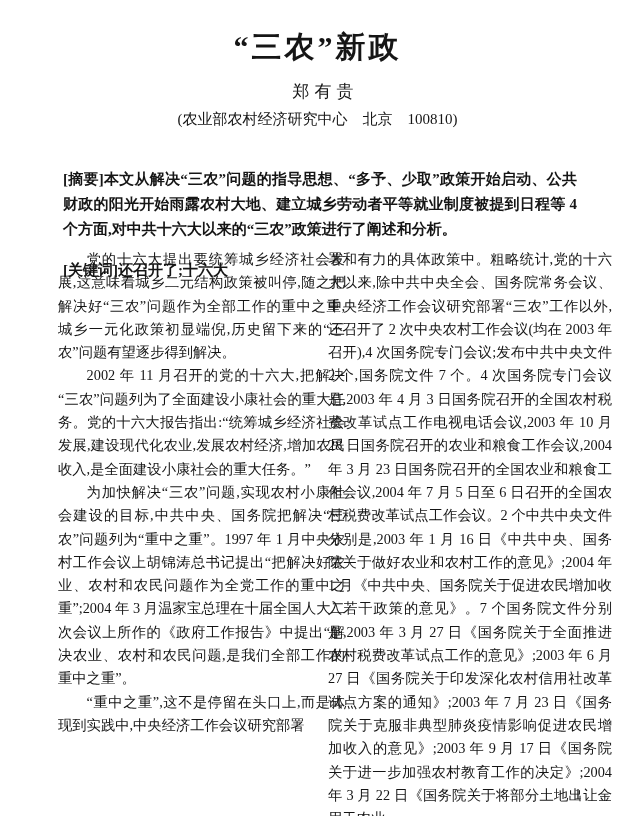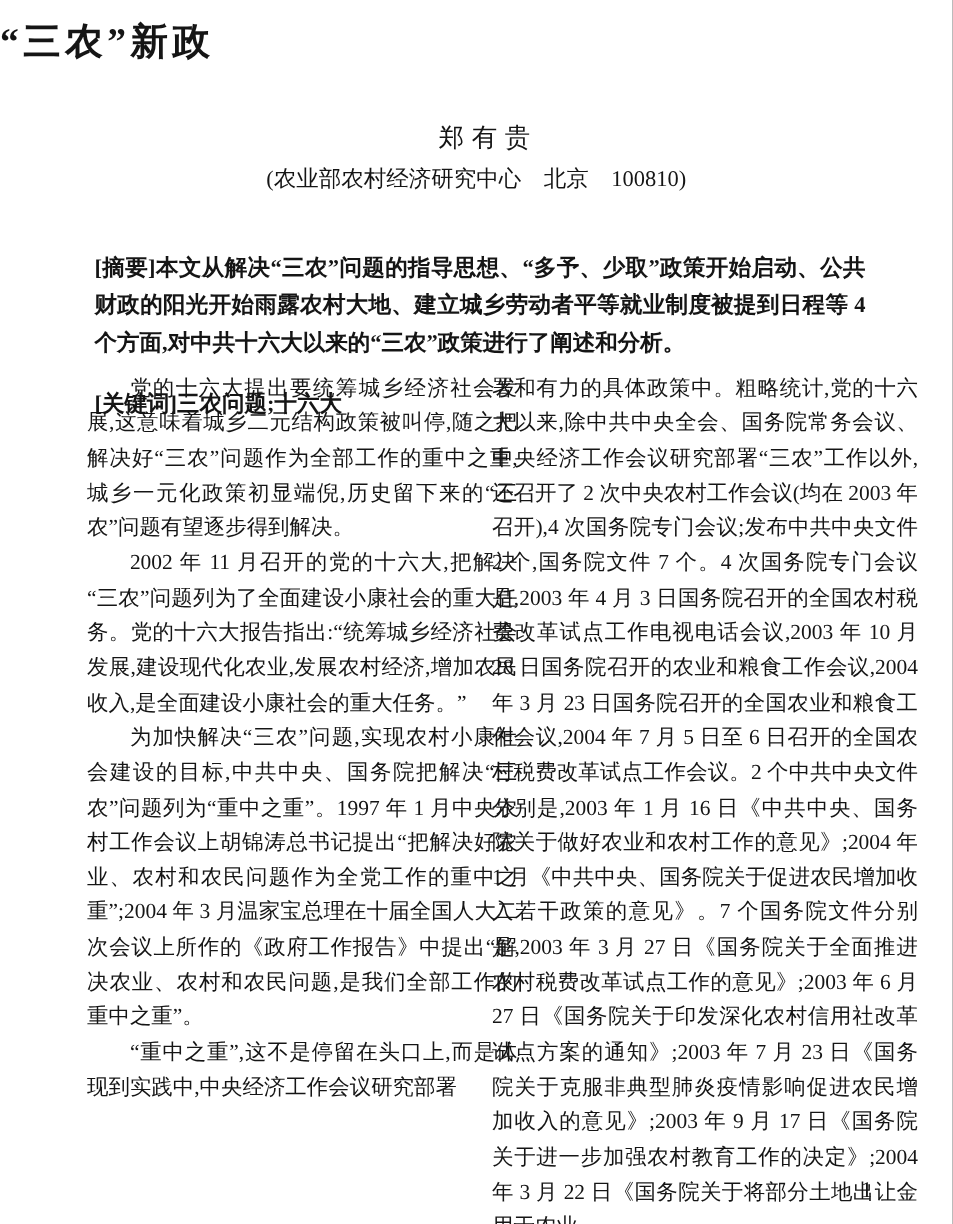--- a/index.html
+++ b/index.html
@@ -9,25 +9,25 @@
     height: 816px;
     margin: 0 auto;
     background: #ffffff;
     color: #151515;
     font-family: "Liberation Serif", "DejaVu Serif", serif;
     overflow: hidden;
   }
   .page-title {
     position: absolute;
     top: 11px; left: 0; right: 0;
-    text-align: left;
-    font-size: 25px;
+    text-align: center;
+    font-size: 30px;
     font-weight: bold;
     letter-spacing: 3px;
-    margin: 0;
+    margin: 16px;
   }
   .author-line {
     position: absolute;
     top: 80px; left: 0; right: 0;
     text-align: center;
     font-size: 17px;
     letter-spacing: 5px;
     padding-left: 16px;
   }
   .affiliation-line {
@@ -77,21 +77,21 @@
 <div class="page">
 
   <h1 class="page-title">“三农”新政</h1>
 
   <div class="author-line">郑有贵</div>
 
   <div class="affiliation-line">(农业部农村经济研究中心　北京　100810)</div>
 
   <div class="abstract-block">
     <p><span>[摘要]</span><span>本文从解决“三农”问题的指导思想、“多予、少取”政策开始启动、公共财政的阳光开始雨露农村大地、建立城乡劳动者平等就业制度被提到日程等 4 个方面,对中共十六大以来的“三农”政策进行了阐述和分析。</span></p>
-    <p><span>[关键词]</span><span>三农问题;十六大</span></p>
+    <p><span>[关键词]</span><span>还召开了;十六大</span></p>
   </div>
 
   <div class="col col-left">
     <p class="body-para">党的十六大提出要统筹城乡经济社会发展,这意味着城乡二元结构政策被叫停,随之把解决好“三农”问题作为全部工作的重中之重,城乡一元化政策初显端倪,历史留下来的“三农”问题有望逐步得到解决。</p>
     <p class="body-para">2002 年 11 月召开的党的十六大,把解决“三农”问题列为了全面建设小康社会的重大任务。党的十六大报告指出:“统筹城乡经济社会发展,建设现代化农业,发展农村经济,增加农民收入,是全面建设小康社会的重大任务。”</p>
     <p class="body-para">为加快解决“三农”问题,实现农村小康社会建设的目标,中共中央、国务院把解决“三农”问题列为“重中之重”。1997 年 1 月中央农村工作会议上胡锦涛总书记提出“把解决好农业、农村和农民问题作为全党工作的重中之重”;2004 年 3 月温家宝总理在十届全国人大二次会议上所作的《政府工作报告》中提出“解决农业、农村和农民问题,是我们全部工作的重中之重”。</p>
     <p class="body-para">“重中之重”,这不是停留在头口上,而是体现到实践中,中央经济工作会议研究部署</p>
   </div>
 
   <div class="col col-right">

